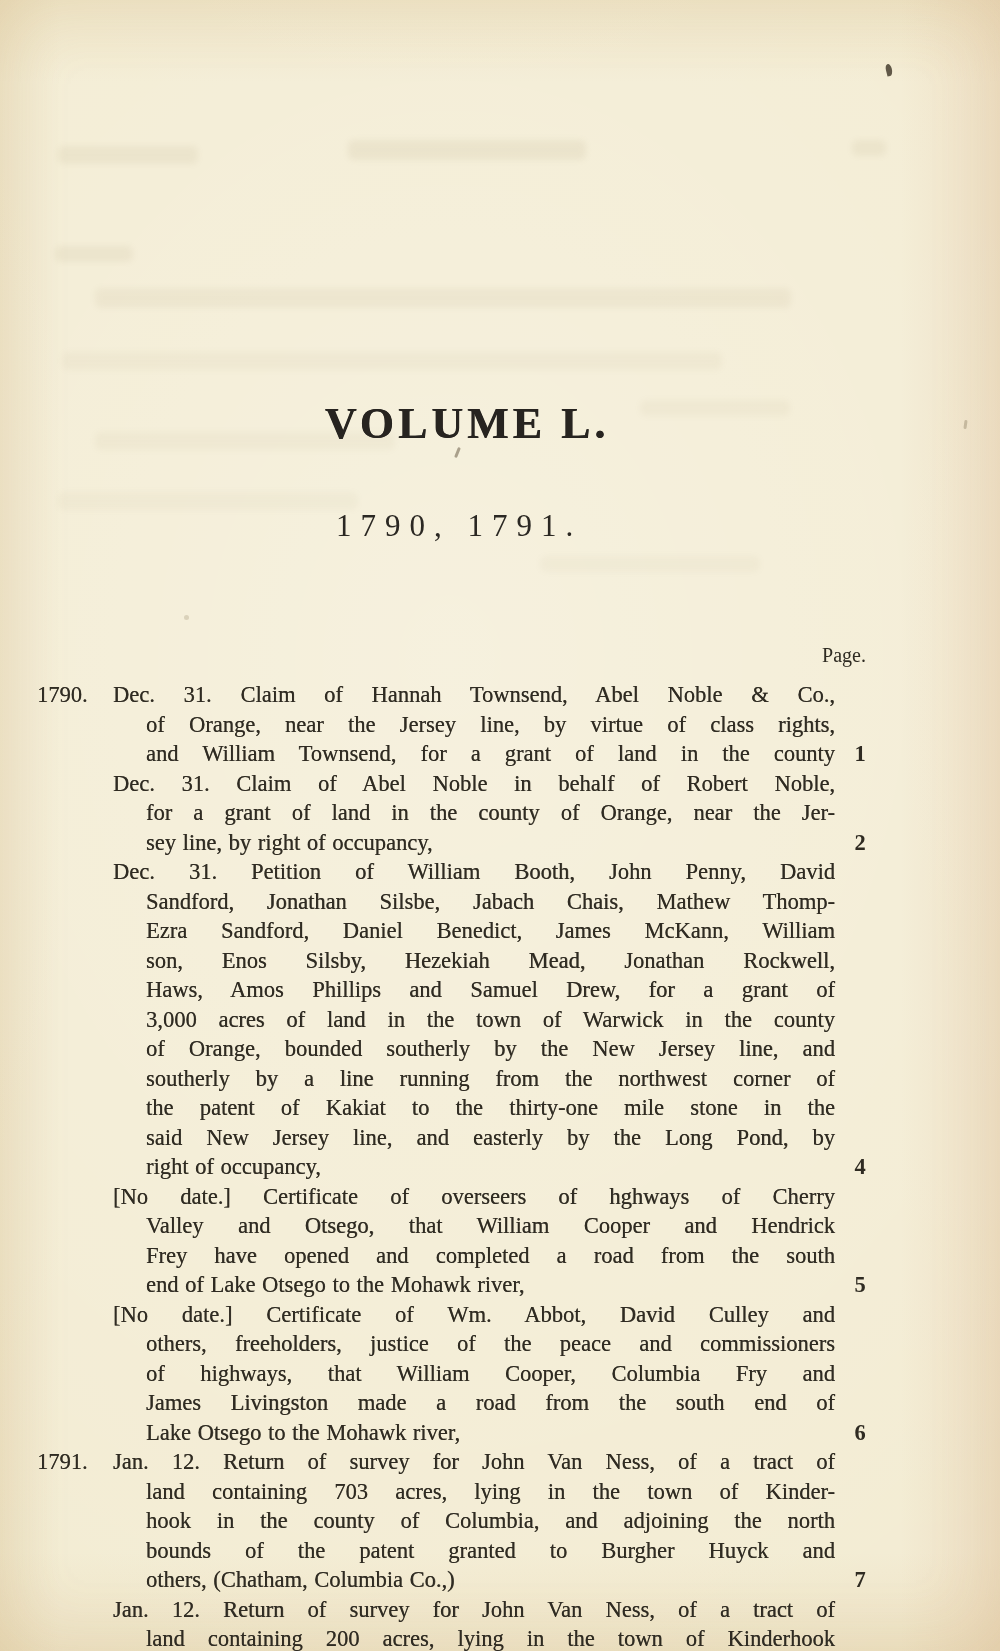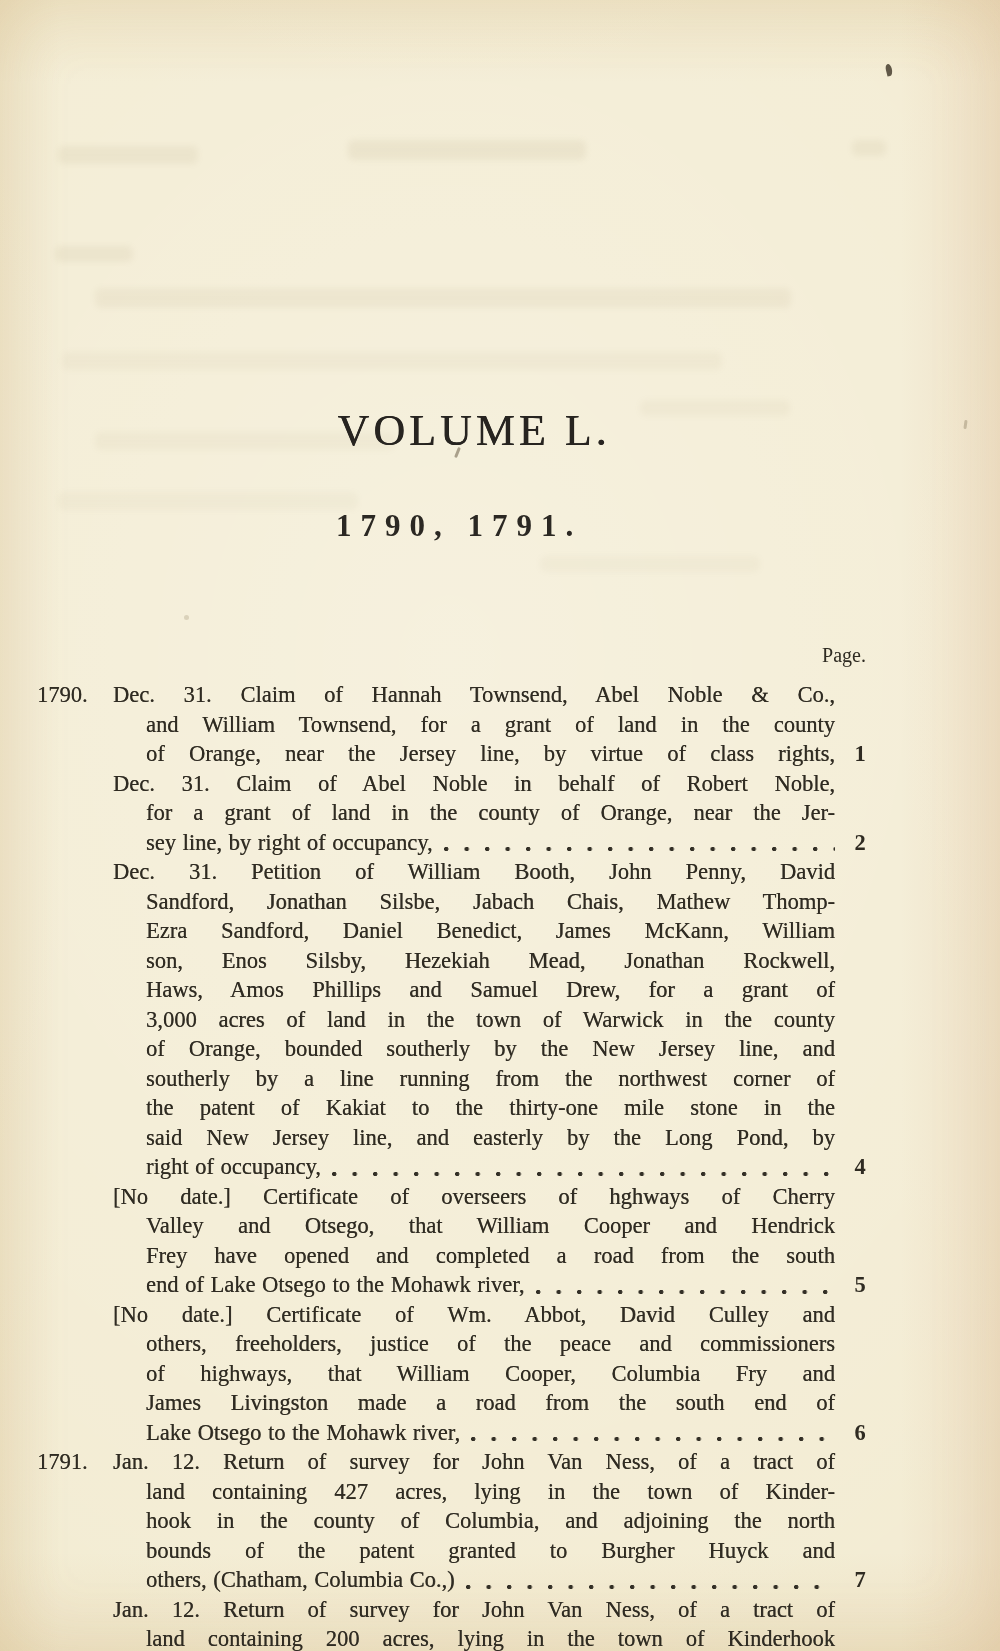--- a/index.html
+++ b/index.html
@@ -60,35 +60,35 @@
     background: #8a7b5a;
     border-radius: 50%;
     opacity: 0.25;
   }
 
   
   .title {
     position: absolute;
     left: 0; top: 390px;
     width: 918px;
-    margin: 15px;
+    margin: 8px;
     text-align: center;
     font-size: 44px;
-    font-weight: 400;
+    font-weight: 700;
     letter-spacing: 4px;
     color: #272420;
     text-shadow: 0.4px 0 0 #272420;
   }
   .subtitle {
     position: absolute;
     left: 0; top: 508px;
     width: 918px;
     text-align: center;
     font-size: 31px;
-    font-weight: 700;
+    font-weight: 400;
     letter-spacing: 9px;
     color: #2b2823;
   }
   .page-label {
     position: absolute;
     left: 113px; top: 644px;
     width: 753px;
     text-align: right;
     font-size: 20px;
     color: #2f2b22;
@@ -120,20 +120,21 @@
   .line {
     text-align: justify;
     text-align-last: justify;
     word-spacing: 1px;
   }
   .line.cont { margin-left: 33px; }
   .line.has-leader {
     display: flex;
     text-align: right;
     text-align-last: left;
+    flex-direction: column;
   }
   .line-text { white-space: pre; }
   .leader {
     flex: 1;
     background-image: radial-gradient(circle at 2.2px 50%, #332f26 1.9px, rgba(0,0,0,0) 2.5px);
     background-size: 20.5px 8px;
     background-repeat: repeat-x;
     background-position: 9px calc(100% - 4px);
     margin-left: 2px;
   }
@@ -163,22 +164,22 @@
 
   <div class="subtitle">1790, 1791.</div>
 
   <div class="page-label">Page.</div>
 
   <div class="entries">
   <div class="entry">
     <span class="year">1790.</span>
     <div class="entry-text">
           <div class="line"><span class="line-text">Dec. 31. Claim of Hannah Townsend, Abel Noble &amp; Co.,</span></div>
+          <div class="line cont"><span class="line-text">of Orange, near the Jersey line, by virtue of class rights,</span></div>
           <div class="line cont"><span class="line-text">and William Townsend, for a grant of land in the county</span></div>
-          <div class="line cont"><span class="line-text">of Orange, near the Jersey line, by virtue of class rights,</span></div>
         </div>
     <span class="pagenum">1</span>
   </div>
 
   <div class="entry">
     <span class="year"></span>
     <div class="entry-text">
           <div class="line"><span class="line-text">Dec. 31. Claim of Abel Noble in behalf of Robert Noble,</span></div>
           <div class="line cont"><span class="line-text">for a grant of land in the county of Orange, near the Jer-</span></div>
           <div class="line cont has-leader">
@@ -236,21 +237,21 @@
             <span class="leader"></span>
           </div>
         </div>
     <span class="pagenum">6</span>
   </div>
 
   <div class="entry">
     <span class="year">1791.</span>
     <div class="entry-text">
           <div class="line"><span class="line-text">Jan. 12. Return of survey for John Van Ness, of a tract of</span></div>
-          <div class="line cont"><span class="line-text">land containing 427 acres, lying in the town of Kinder-</span></div>
+          <div class="line cont"><span class="line-text">land containing 703 acres, lying in the town of Kinder-</span></div>
           <div class="line cont"><span class="line-text">hook in the county of Columbia, and adjoining the north</span></div>
           <div class="line cont"><span class="line-text">bounds of the patent granted to Burgher Huyck and</span></div>
           <div class="line cont has-leader">
             <span class="line-text">others, (Chatham, Columbia Co.,)</span>
             <span class="leader"></span>
           </div>
         </div>
     <span class="pagenum">7</span>
   </div>
 

